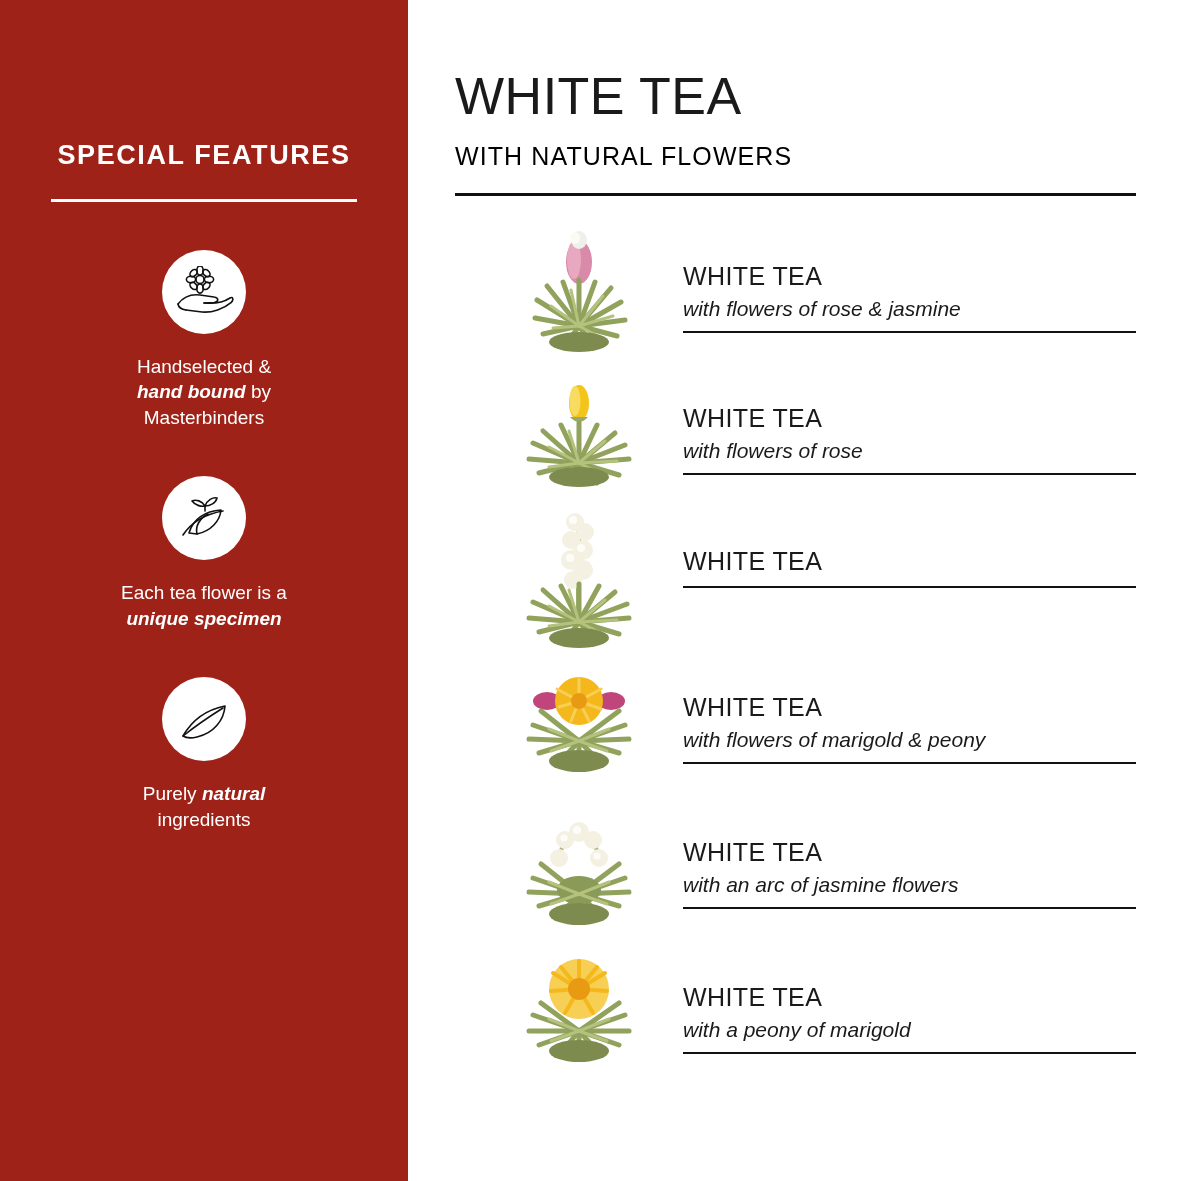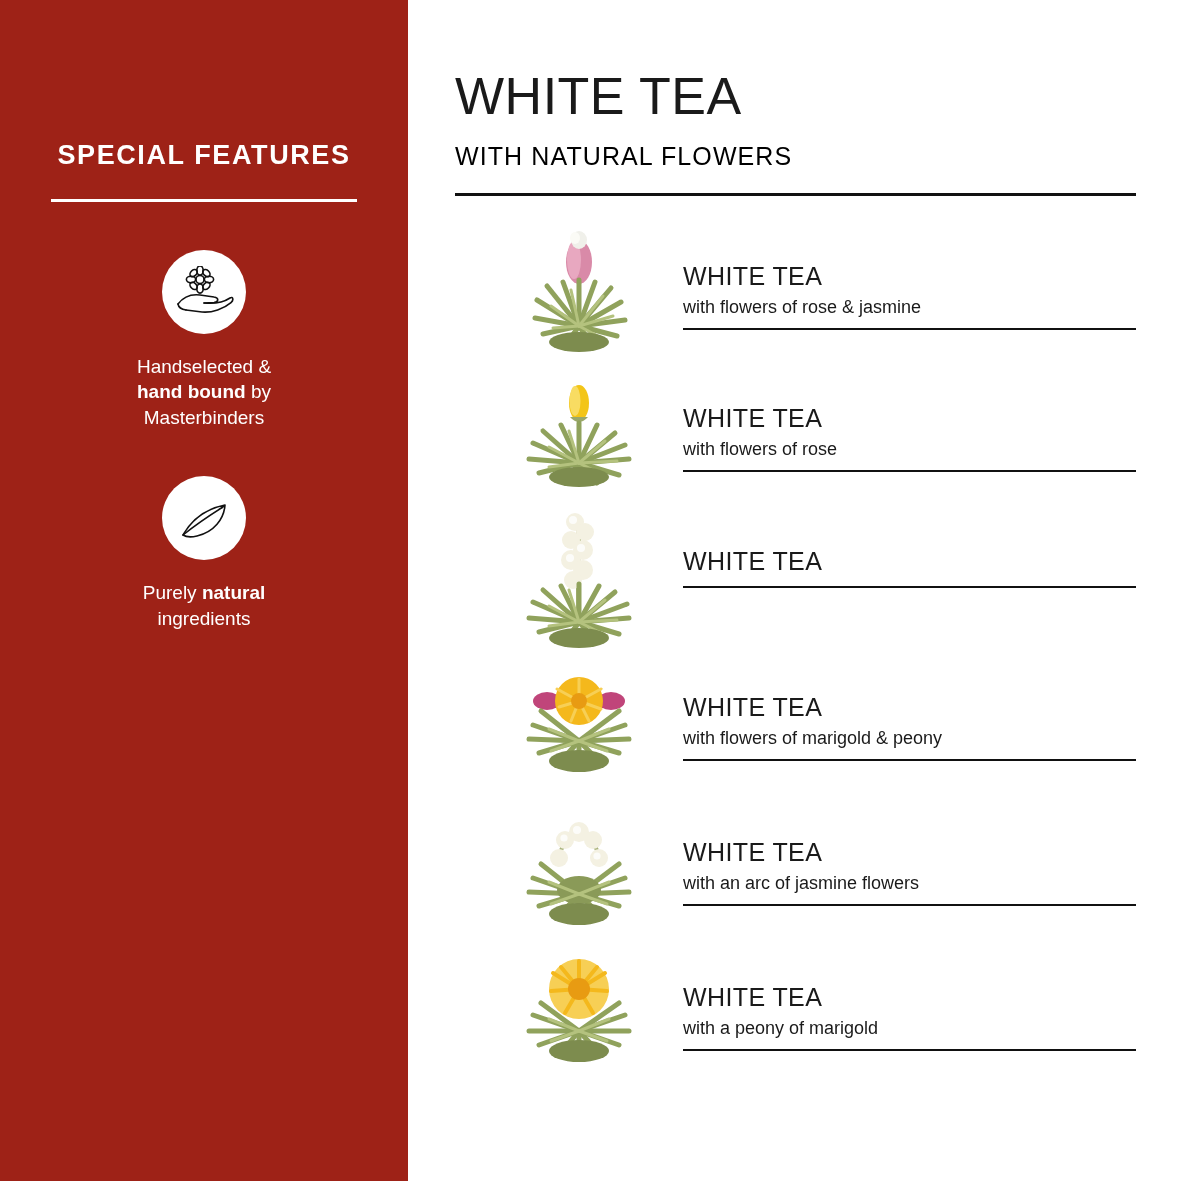--- a/index.html
+++ b/index.html
@@ -60,21 +60,21 @@
   }
   .icon-circle svg { display: block; }
 
   .feature-text {
     color: #ffffff;
     font-size: 19px;
     line-height: 1.34;
     margin-top: 20px;
     padding: 0 22px;
   }
-  .feature-text .b { font-weight: bold; }
+  .feature-text .b { font-weight: bold; font-style: italic; }
 
   
   .content {
     flex: 1 1 auto;
     position: relative;
     padding: 0 47px 0 47px;
   }
   .main-title {
     font-size: 52px;
     font-weight: normal;
@@ -113,23 +113,24 @@
     position: absolute;
     left: 228px;
     width: 453px;
   }
   .tea-name {
     font-size: 25px;
     color: #1a1a1a;
     letter-spacing: 0.4px;
   }
   .tea-desc {
-    font-size: 18px;
+    font-size: 21px;
     color: #1a1a1a;
     margin-top: 6px;
+    font-style: italic;
   }
   .tea-rule {
     width: 453px;
     height: 2px;
     background: #111111;
     margin-top: 10px;
   }
 </style>
 </head>
 <body>
@@ -160,20 +161,38 @@
             </g>
           </svg>
         </div>
         <div class="feature-text">
           <span>Handselected &amp;</span><br>
           <span class="b">hand bound</span><span> by</span><br>
           <span>Masterbinders</span>
         </div>
       </div>
 
+      <div class="feature-block">
+        <div class="icon-circle">
+          <svg width="58" height="50" viewBox="0 0 58 50">
+            <g fill="none" stroke="#111" stroke-width="1.6" stroke-linecap="round" stroke-linejoin="round">
+              <path d="M8 42 C16 30 30 21 48 18"></path>
+              <path d="M14 40 C18 26 30 18 46 17 C45 28 36 38 22 41 Z"></path>
+              <path d="M22 41 C20 33 25 25 33 21"></path>
+              <path d="M30 13 C27 8 21 6 17 8 C20 12 26 14 30 13 Z"></path>
+              <path d="M30 13 C32 7 38 4 42 5 C41 10 35 13 30 13 Z"></path>
+              <path d="M30 13 L30 18"></path>
+            </g>
+          </svg>
+        </div>
+        <div class="feature-text">
+          <span>Each tea flower is a</span><br>
+          <span class="b">unique specimen</span>
+        </div>
+      </div>
 
       <div class="feature-block">
         <div class="icon-circle">
           <svg width="54" height="46" viewBox="0 0 54 46">
             <g fill="none" stroke="#111" stroke-width="1.6" stroke-linecap="round" stroke-linejoin="round">
               <path d="M6 40 C14 26 28 14 48 10 C47 24 37 37 20 41 C14 42.4 9 42 6 40 Z"></path>
               <path d="M6 40 C16 32 30 22 46 12"></path>
             </g>
           </svg>
         </div>

